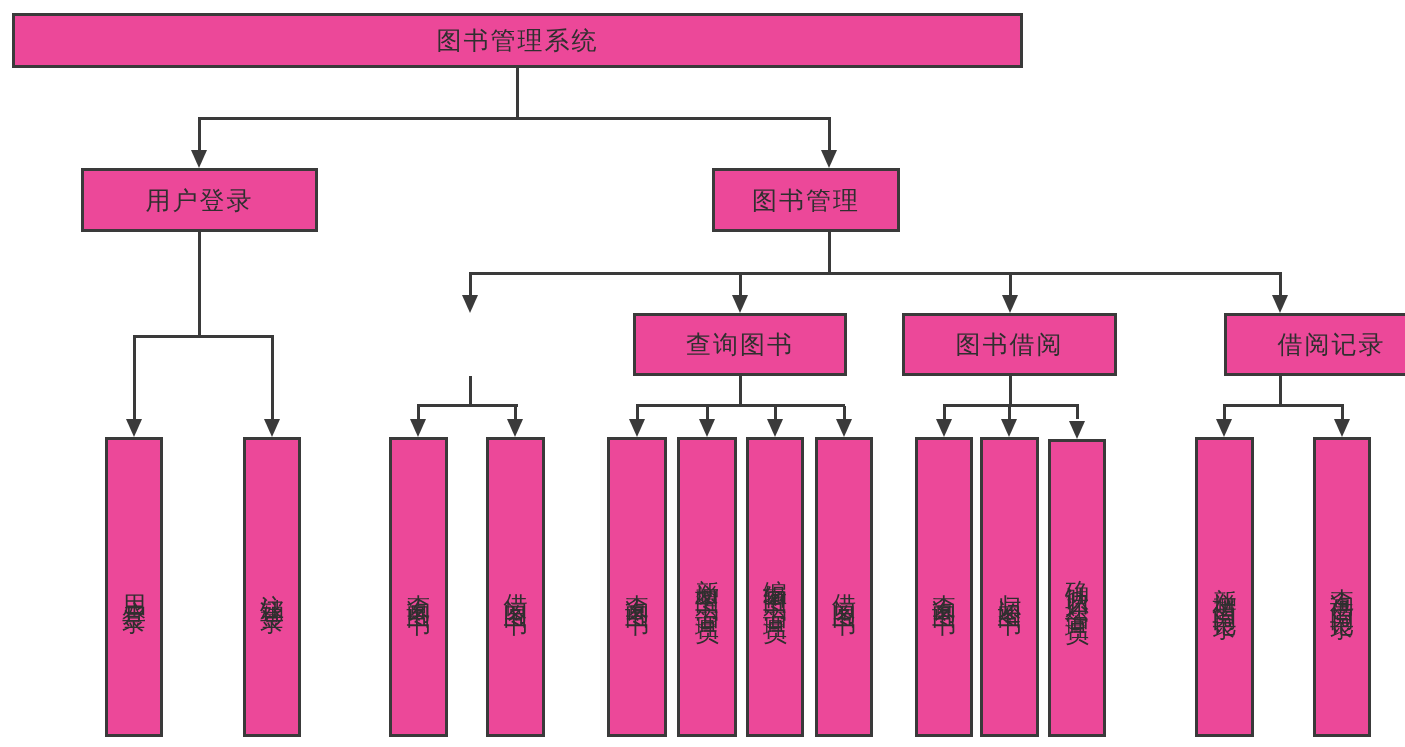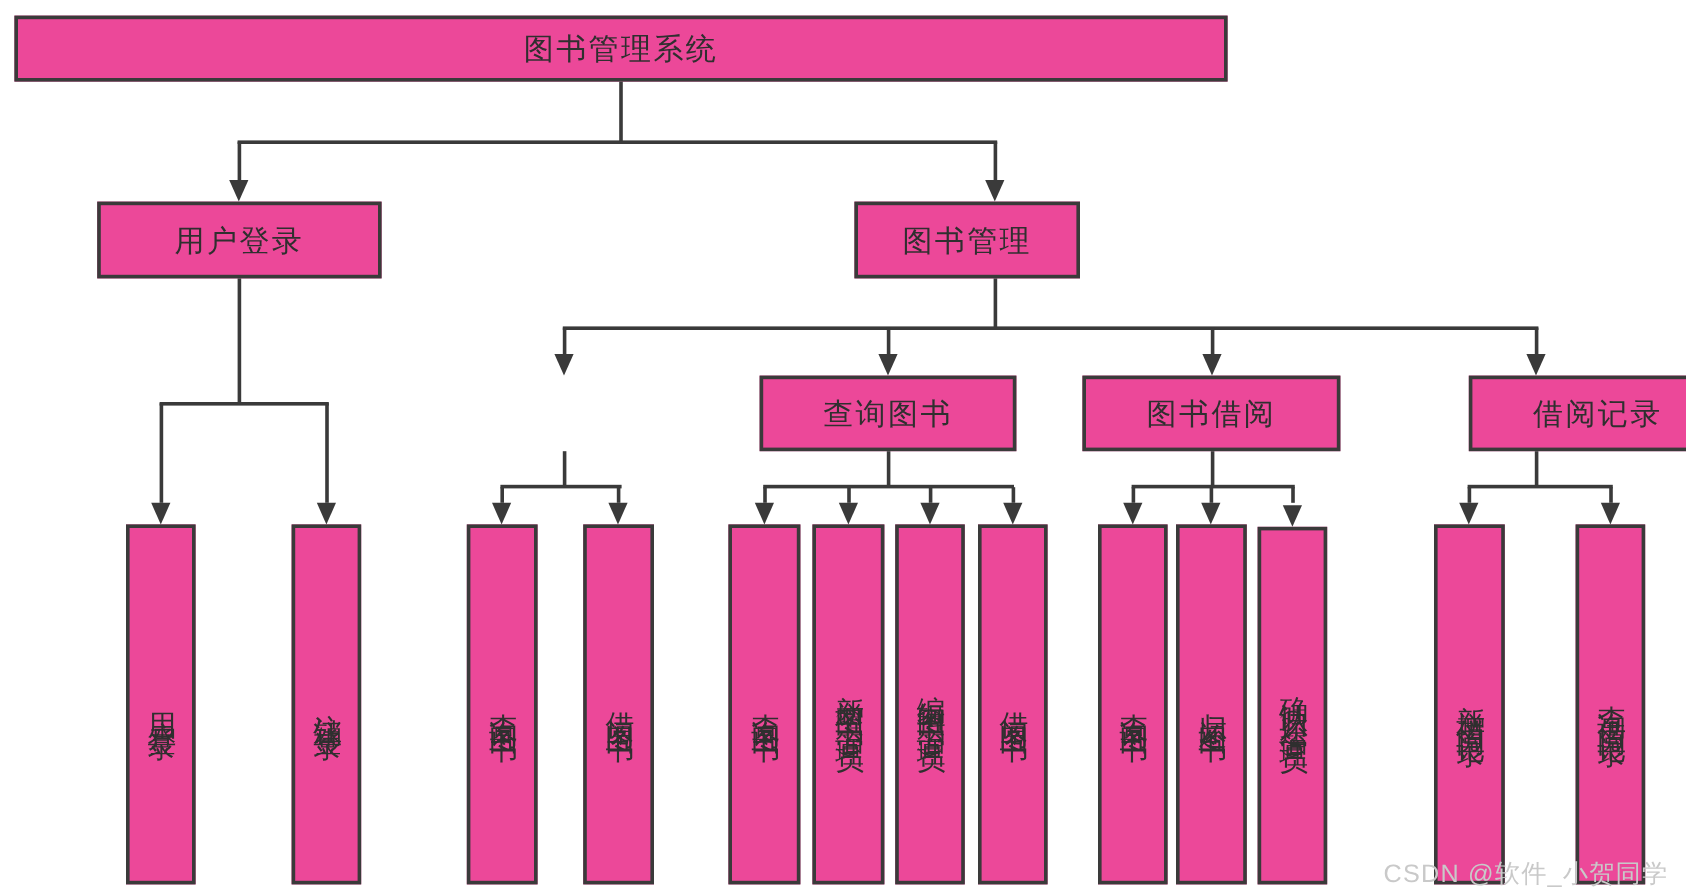--- a/index.html
+++ b/index.html
@@ -139,15 +139,14 @@
   <div class="vl" style="left:1076px;top:406px;height:13px"></div>
   <div class="ar" style="left:1069px;top:421px"></div>
 
   <div class="vl" style="left:1279px;top:376px;height:30px"></div>
   <div class="hl" style="left:1223px;top:404px;width:121px"></div>
   <div class="vl" style="left:1223px;top:406px;height:13px"></div>
   <div class="ar" style="left:1216px;top:419px"></div>
   <div class="vl" style="left:1341px;top:406px;height:13px"></div>
   <div class="ar" style="left:1334px;top:419px"></div>
 
-  <div class="watermark">CSDN @软件_小贺同学</div>
 
 </div>
 
 </body></html>

